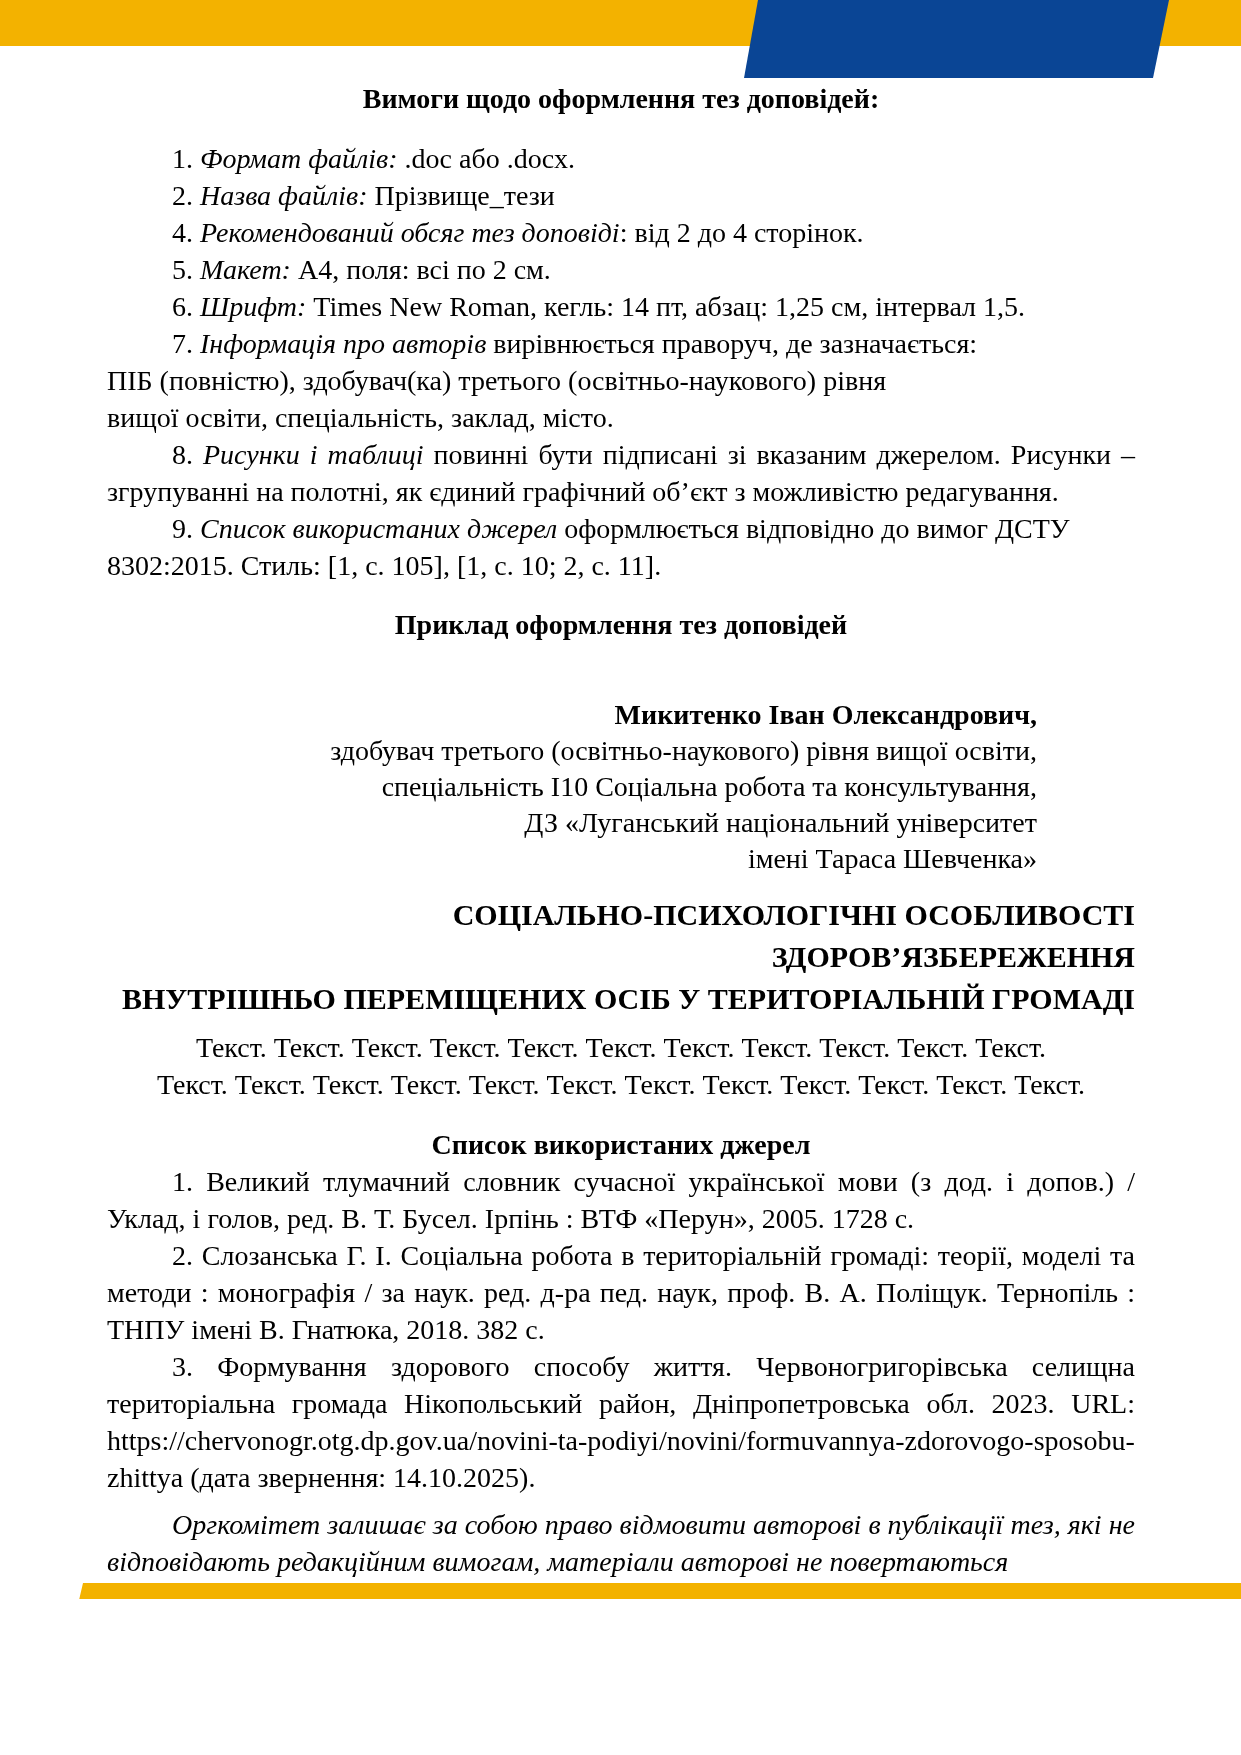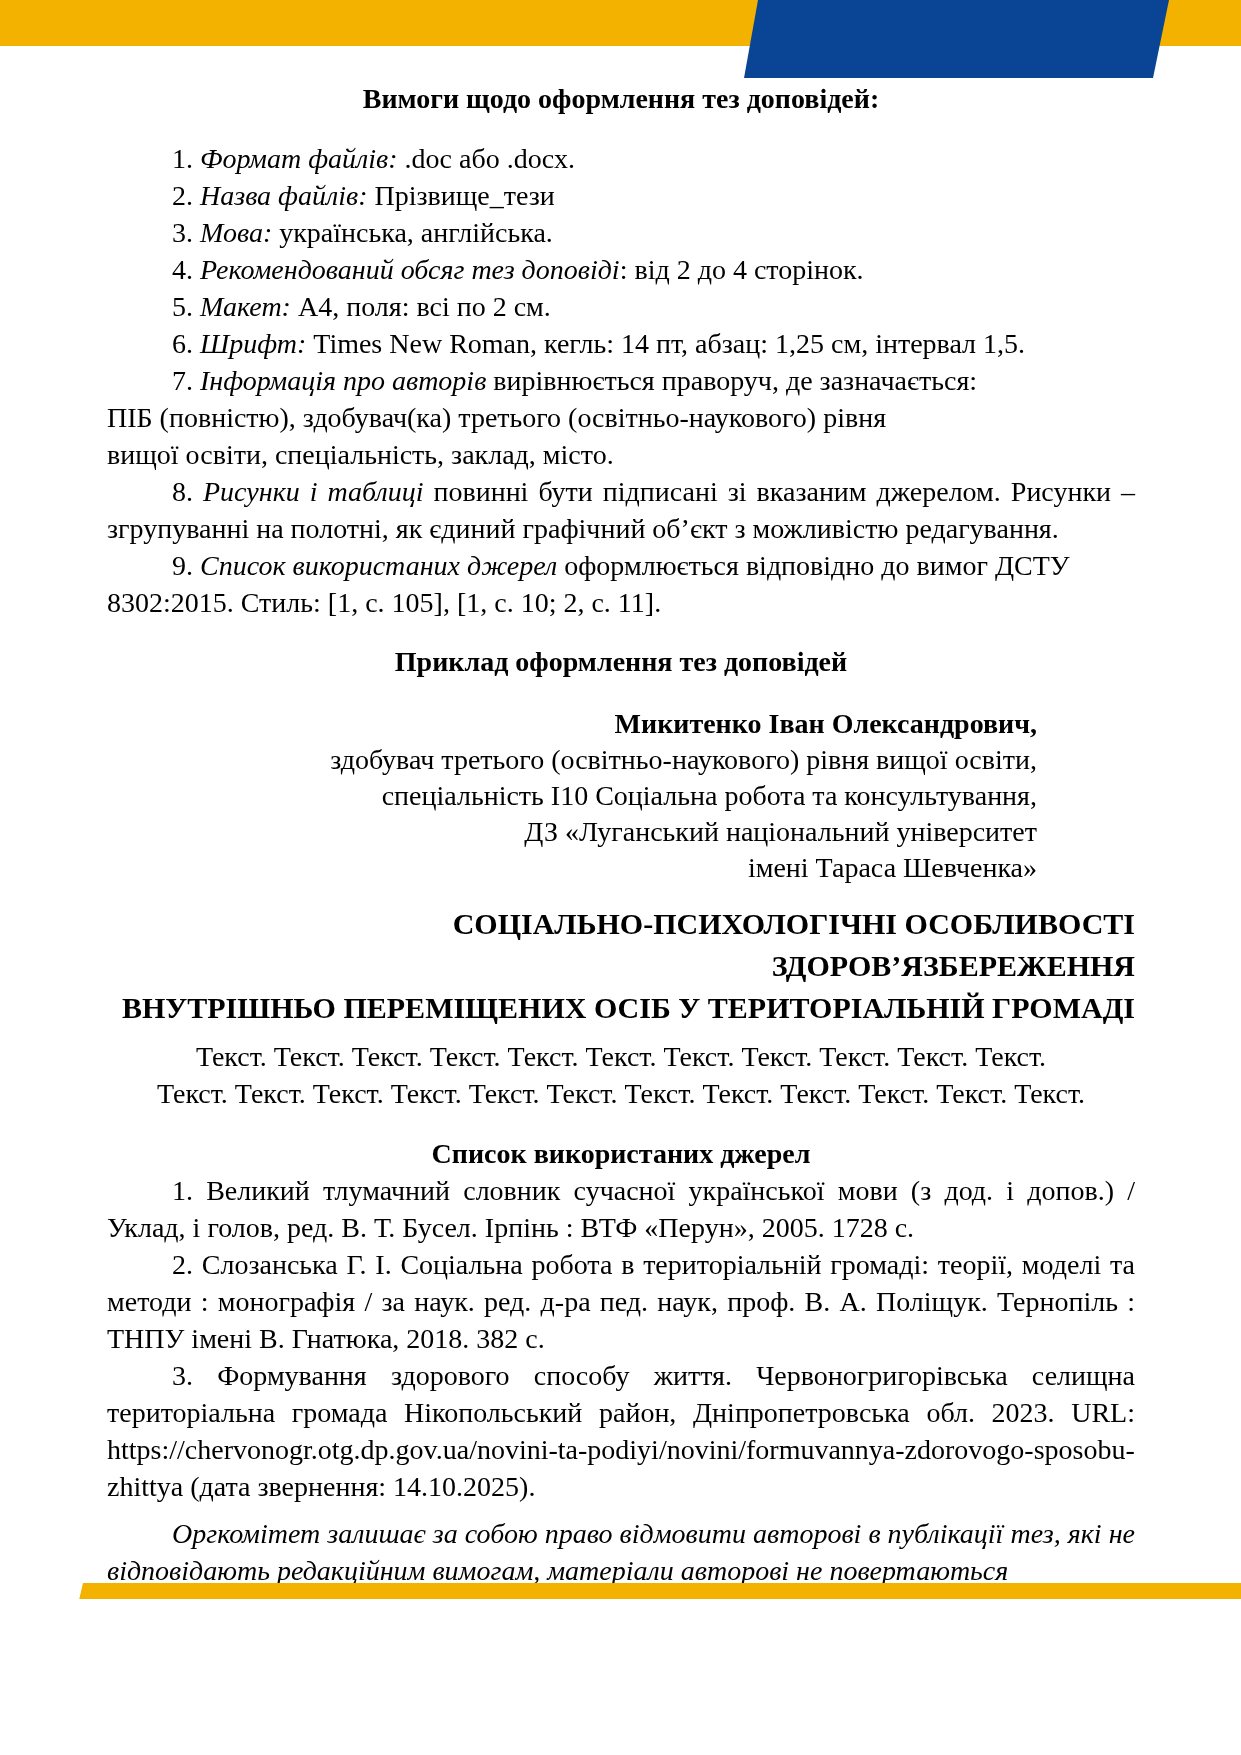--- a/index.html
+++ b/index.html
@@ -13,21 +13,21 @@
 
   
   .doc{position:absolute;left:107px;top:0;width:1028px;font-size:28px;line-height:37px;}
   .doc-title{margin-top:80px;text-align:center;font-weight:bold;}
   .reqs{margin-top:23px;}
   .req{text-indent:65px;}
   .req-cont{text-indent:0;}
   .just{text-align:justify;}
   .lead{font-style:italic;text-align:right;}
   .section-head{margin-top:22px;text-align:center;font-weight:bold;}
-  .author{margin-top:26px;text-align:right;padding-right:98px;line-height:36px;}
+  .author{margin-top:54px;text-align:right;padding-right:98px;line-height:36px;}
   .author-name{font-weight:bold;}
   .thesis-title{margin-top:17px;text-align:right;font-weight:bold;font-size:30px;line-height:42px;}
   .body-text{margin-top:9px;text-align:center;white-space:nowrap;}
   .refs-head{margin-top:23px;text-align:center;font-weight:bold;}
   .ref{text-indent:65px;text-align:justify;overflow-wrap:break-word;}
   .note{margin-top:10px;font-style:italic;text-align:justify;text-indent:65px;}
 
   
   .footer-yellow{position:absolute;left:0;top:1583px;width:1241px;height:172px;background:#F3B200;
       clip-path:polygon(83px 0,1241px 0,1241px 19px,103px 19px,58px 172px,43px 172px);}
@@ -49,21 +49,20 @@
   <div class="top-yellow"></div>
   <div class="top-blue"></div>
 
   <div class="doc">
 
     <div class="doc-title">Вимоги щодо оформлення тез доповідей:</div>
 
     <div class="reqs">
       <div class="req"><span>1. </span><span class="lead">Формат файлів:</span><span> .doc або .docx.</span></div>
       <div class="req"><span>2. </span><span class="lead">Назва файлів:</span><span> Прізвище_тези</span></div>
-      <div class="req"><span>3. </span><span class="lead">Мова:</span><span> українська, англійська.</span></div>
       <div class="req"><span>4. </span><span class="lead">Рекомендований обсяг тез доповіді</span><span>: від 2 до 4 сторінок.</span></div>
       <div class="req"><span>5. </span><span class="lead">Макет:</span><span> А4, поля: всі по 2 см.</span></div>
       <div class="req"><span>6. </span><span class="lead">Шрифт:</span><span> Times New Roman, кегль: 14 пт, абзац: 1,25 см, інтервал 1,5.</span></div>
       <div class="req"><span>7. </span><span class="lead">Інформація про авторів</span><span> вирівнюється праворуч, де зазначається:</span></div>
       <div class="req-cont">ПІБ (повністю), здобувач(ка) третього (освітньо-наукового) рівня</div>
       <div class="req-cont">вищої освіти, спеціальність, заклад, місто.</div>
       <div class="req just"><span>8. </span><span class="lead">Рисунки і таблиці</span><span> повинні бути підписані зі вказаним джерелом. Рисунки – згрупуванні на полотні, як єдиний графічний об’єкт з можливістю редагування.</span></div>
       <div class="req"><span>9. </span><span class="lead">Список використаних джерел</span><span> оформлюється відповідно до вимог ДСТУ 8302:2015. Стиль: [1, с. 105], [1, с. 10; 2, с. 11].</span></div>
     </div>
 

